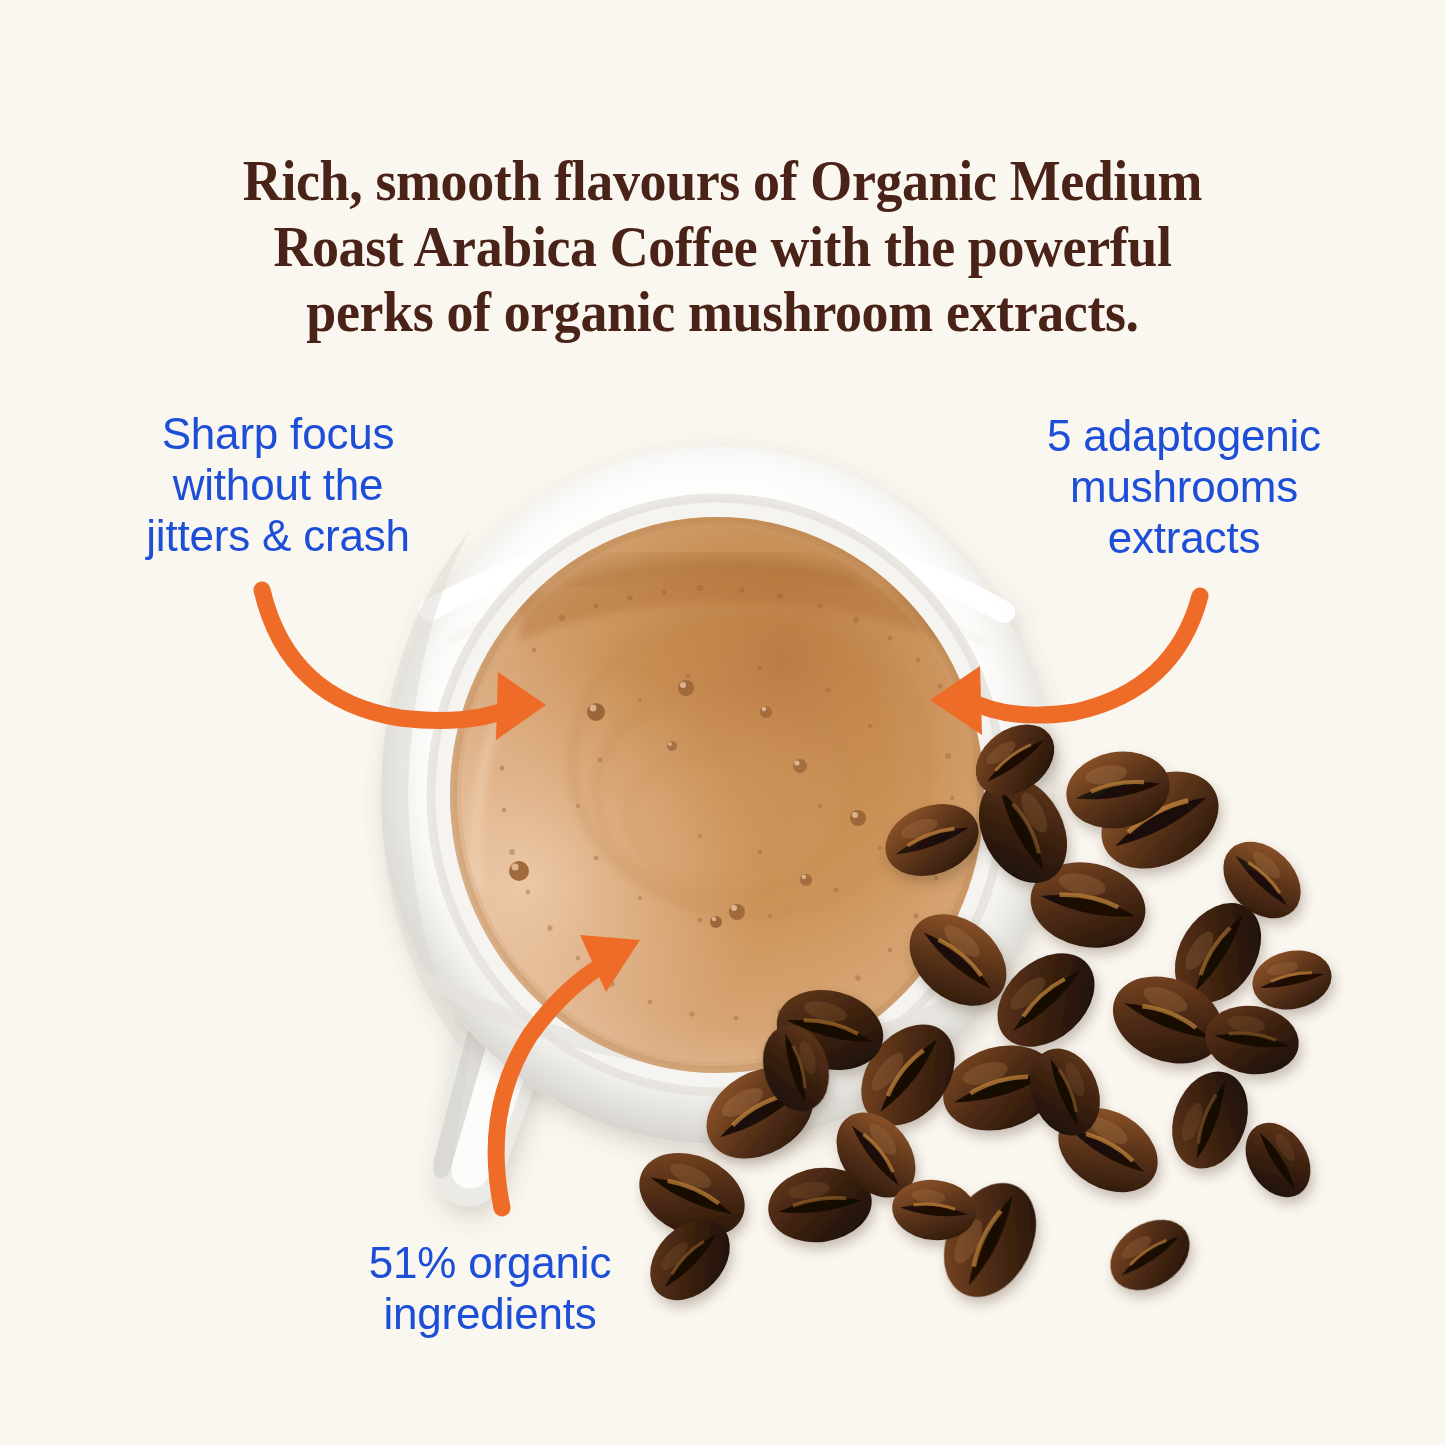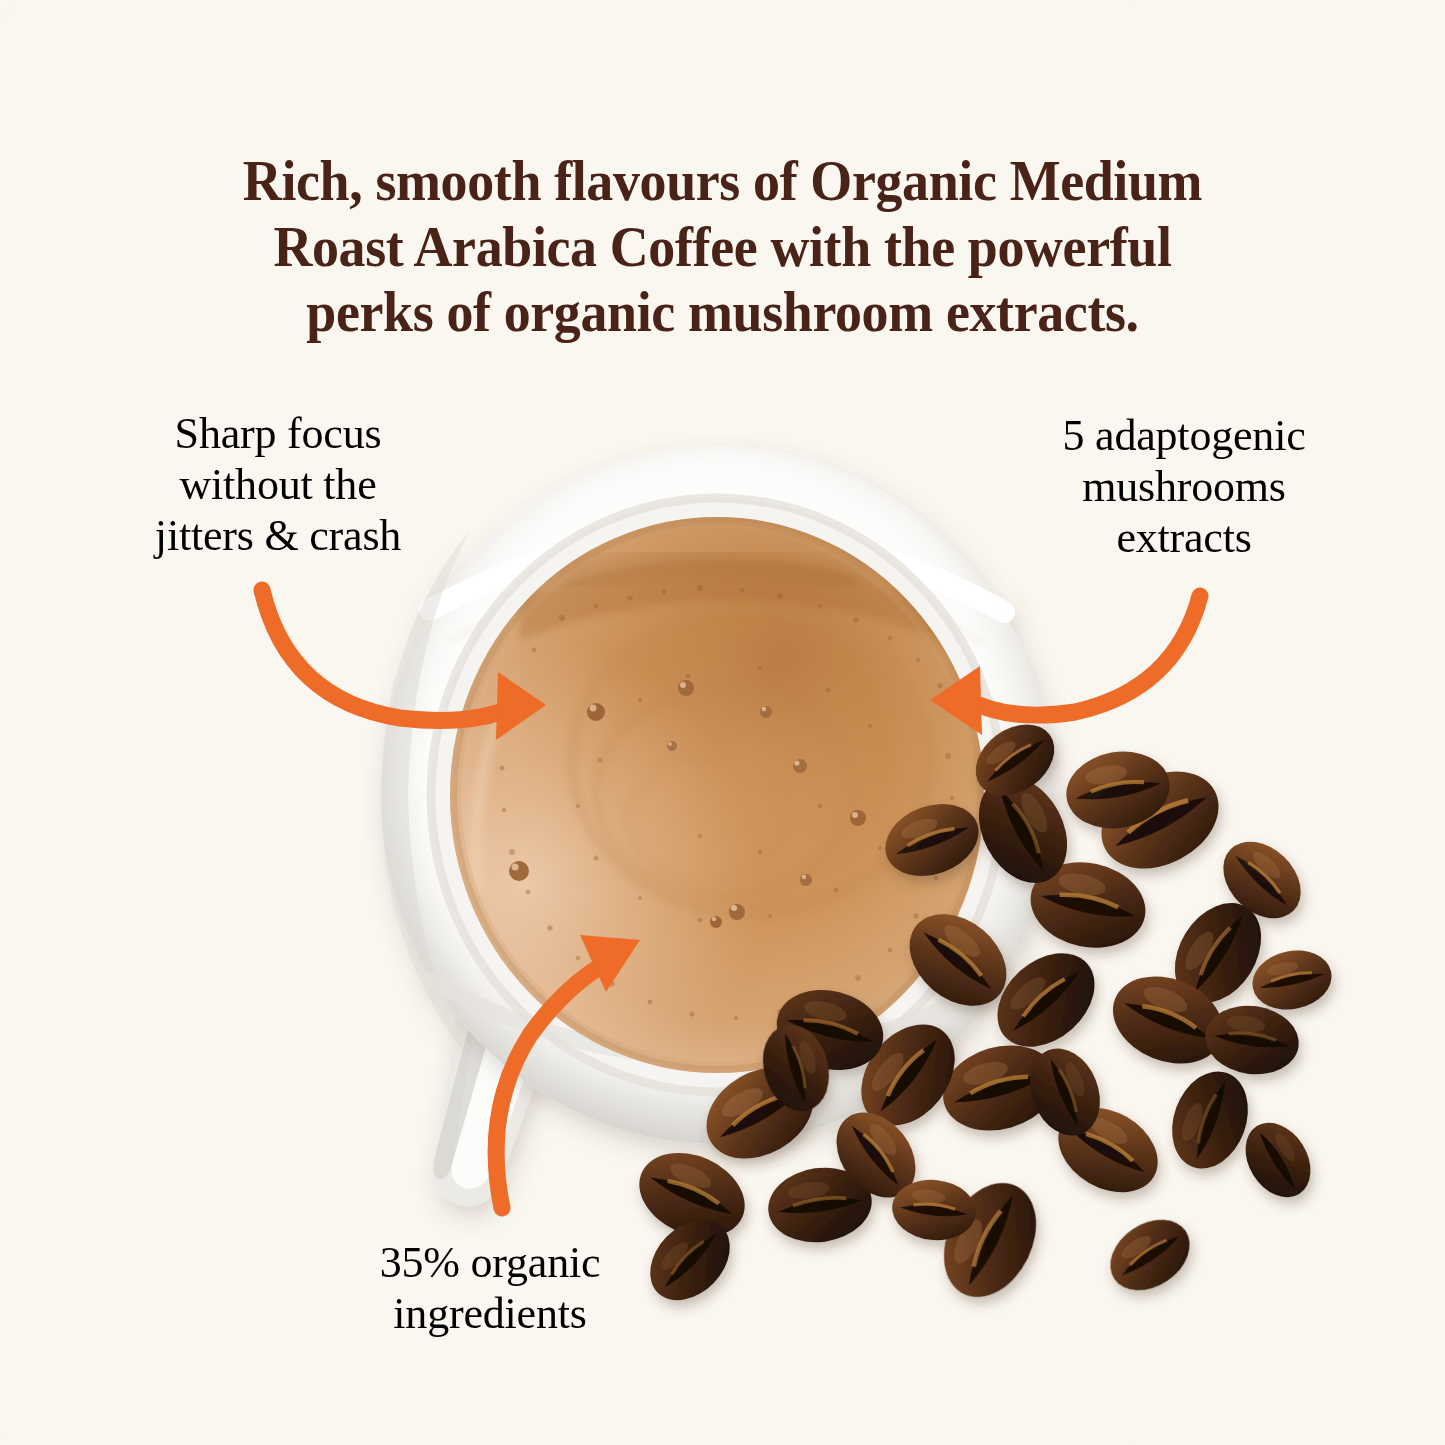--- a/index.html
+++ b/index.html
@@ -33,22 +33,22 @@
     letter-spacing:-0.4px;
     transform:scaleX(0.93);
     transform-origin:center top;
     white-space:pre-line;
     -webkit-font-smoothing:antialiased;
   }
 
   
   .callout {
     position:absolute;
-    color:#000000;
-    font-family:Liberation Serif, serif;
+    color:#1d4ed8;
+    font-family:Liberation Sans, sans-serif;
     font-weight:400;
     font-size:44px;
     line-height:1.16;
     white-space:pre-line;
     letter-spacing:-0.2px;
   }
   .callout-tl { left:98px;  top:408px;  width:360px; text-align:center; }
   .callout-tr { left:1000px; top:410px; width:368px; text-align:center; }
   .callout-bl { left:300px; top:1237px; width:380px; text-align:center; }
 
@@ -470,16 +470,16 @@
 perks of organic mushroom extracts.</h1>
 
   <div class="callout callout-tl">Sharp focus
 without the
 jitters &amp; crash</div>
 
   <div class="callout callout-tr">5 adaptogenic
 mushrooms
 extracts</div>
 
-  <div class="callout callout-bl">35% organic
+  <div class="callout callout-bl">51% organic
 ingredients</div>
 
 </div>
 
 </body></html>

